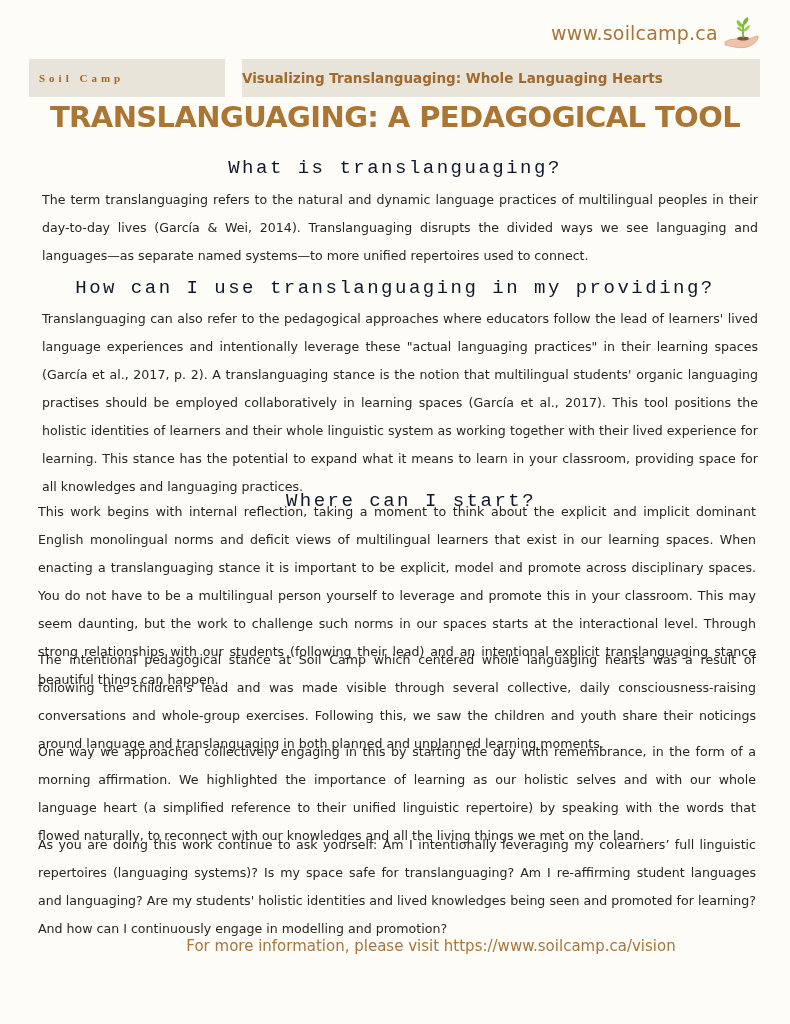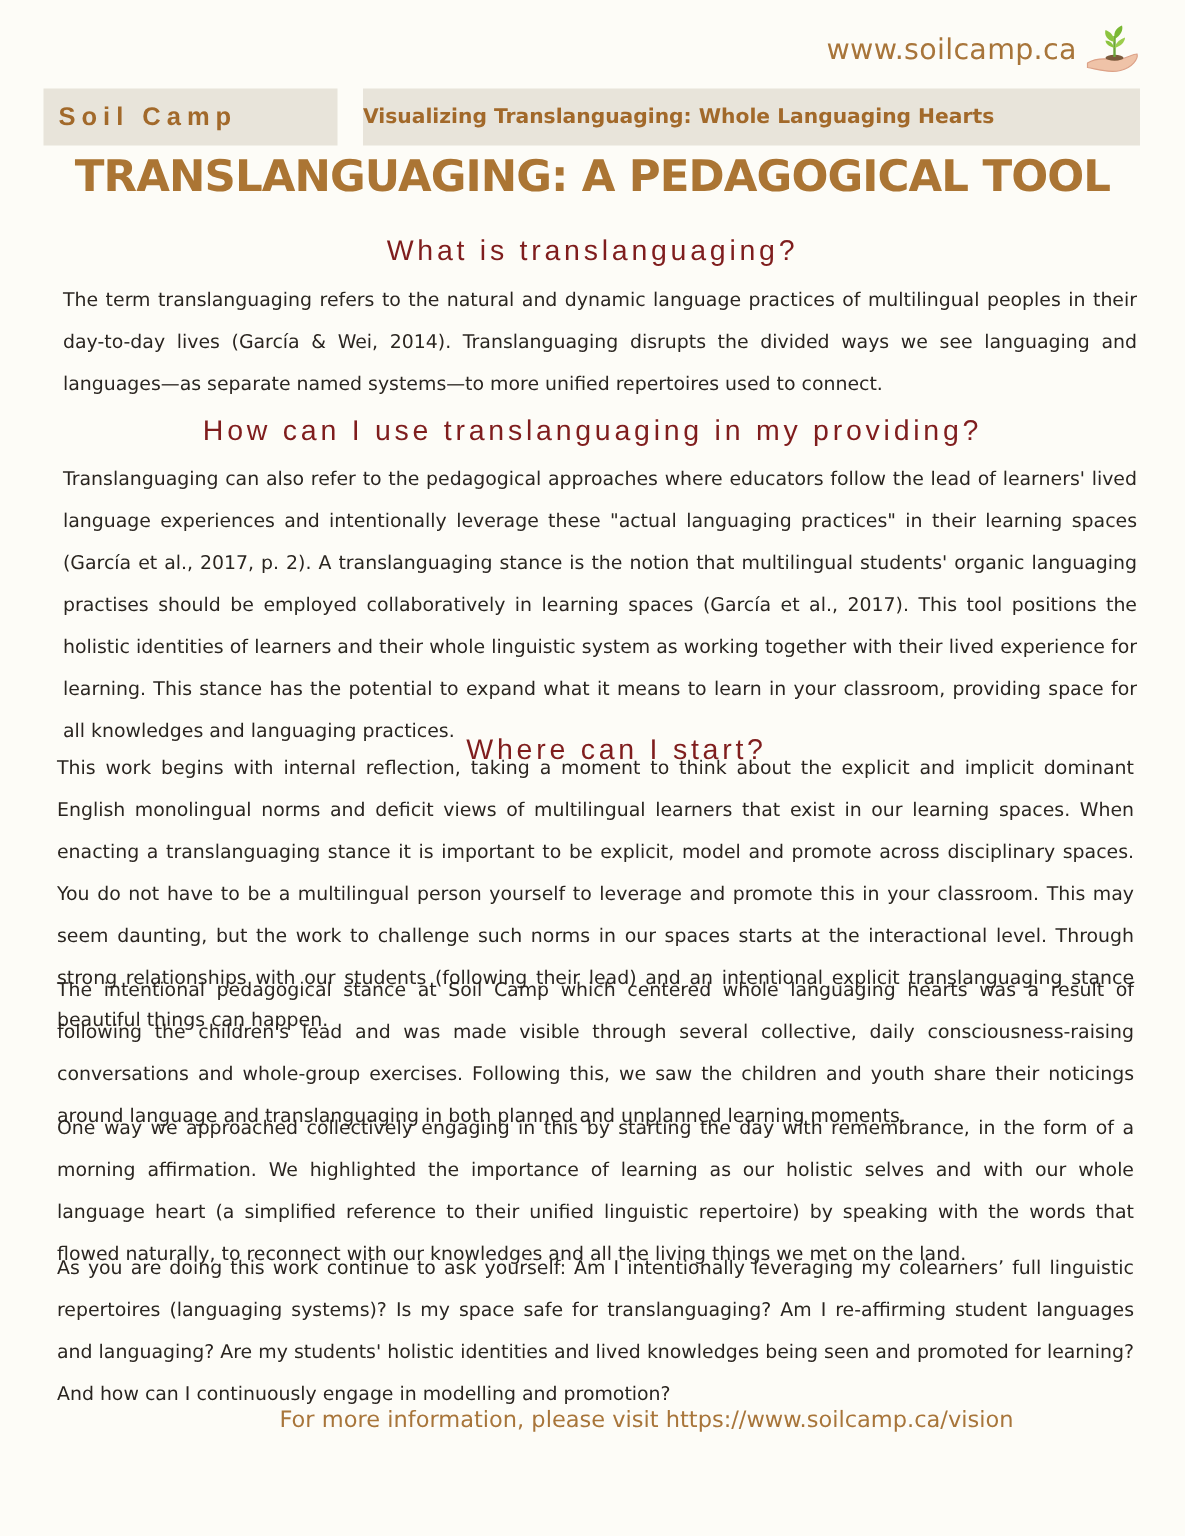--- a/index.html
+++ b/index.html
@@ -19,42 +19,42 @@
   .logo {
     position: absolute; left: 721px; top: 12px; width: 40px; height: 40px;
   }
   .tag-left {
     position: absolute; left: 29px; top: 59px; width: 196px; height: 38px;
     background: #e8e4da;
     display: flex; align-items: center;
   }
   .tag-left span {
     padding-left: 10px;
-    font-family: Liberation Sans, sans-serif; font-weight: bold;
-    font-size: 17px; letter-spacing: 4px; color: #a2692a;
+    font-family: Liberation Serif, serif; font-weight: bold;
+    font-size: 11px; letter-spacing: 4px; color: #a2692a;
   }
   .tag-right {
     position: absolute; left: 242px; top: 59px; width: 518px; height: 38px;
     background: #e8e4da;
     display: flex; align-items: center;
   }
   .tag-right span {
     font-family: "DejaVu Sans", sans-serif; font-weight: bold;
     font-size: 13.5px; color: #a2692a;
   }
   .main-title {
     position: absolute; left: 0; top: 100px; width: 790px;
     text-align: center;
     font-family: "DejaVu Sans", sans-serif; font-weight: bold;
     font-size: 29px; color: #ab7534; letter-spacing: -0.6px;
   }
   .section-heading {
     position: absolute; left: 0; width: 790px; text-align: center;
-    font-family: Liberation Sans, sans-serif;
-    font-size: 19px; color: #7f1d1d; letter-spacing: 2.5px;
+    font-family: Liberation Mono, monospace;
+    font-size: 19px; color: #0f172a; letter-spacing: 2.5px;
   }
   .para {
     position: absolute;
     font-family: "DejaVu Sans", sans-serif;
     font-size: 12.6px; line-height: 28px; color: #2a2520;
     text-align: justify; margin: 0;
   }
   .para.last-left { text-align-last: left; }
   .footer {
     position: absolute; left: 0; top: 937px; width: 790px; text-align: center;

